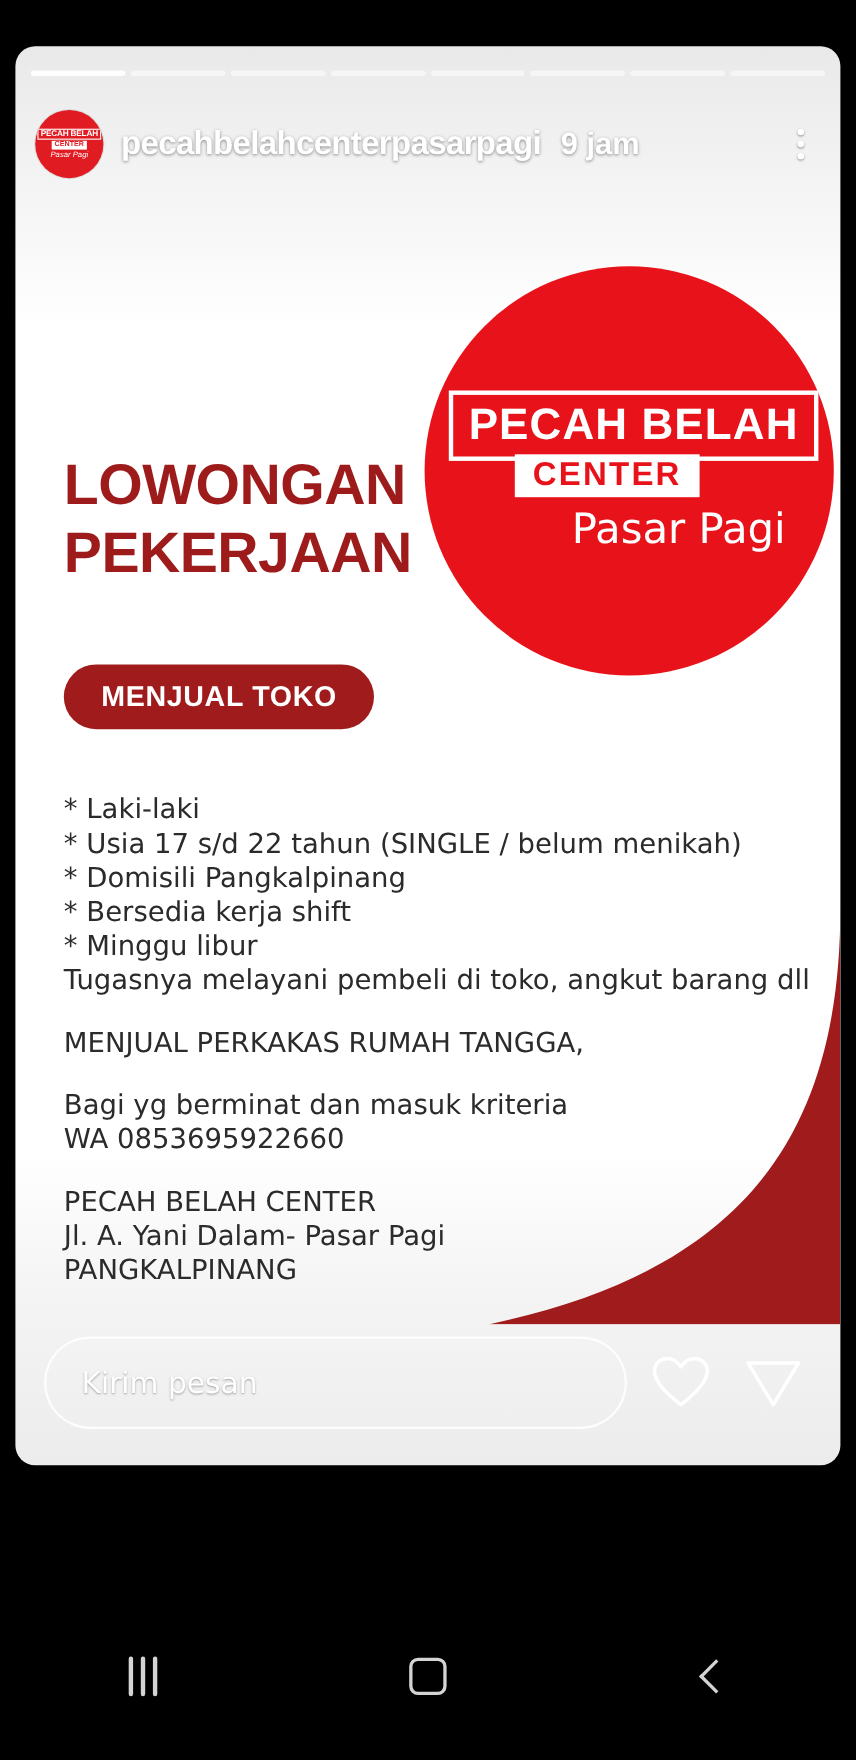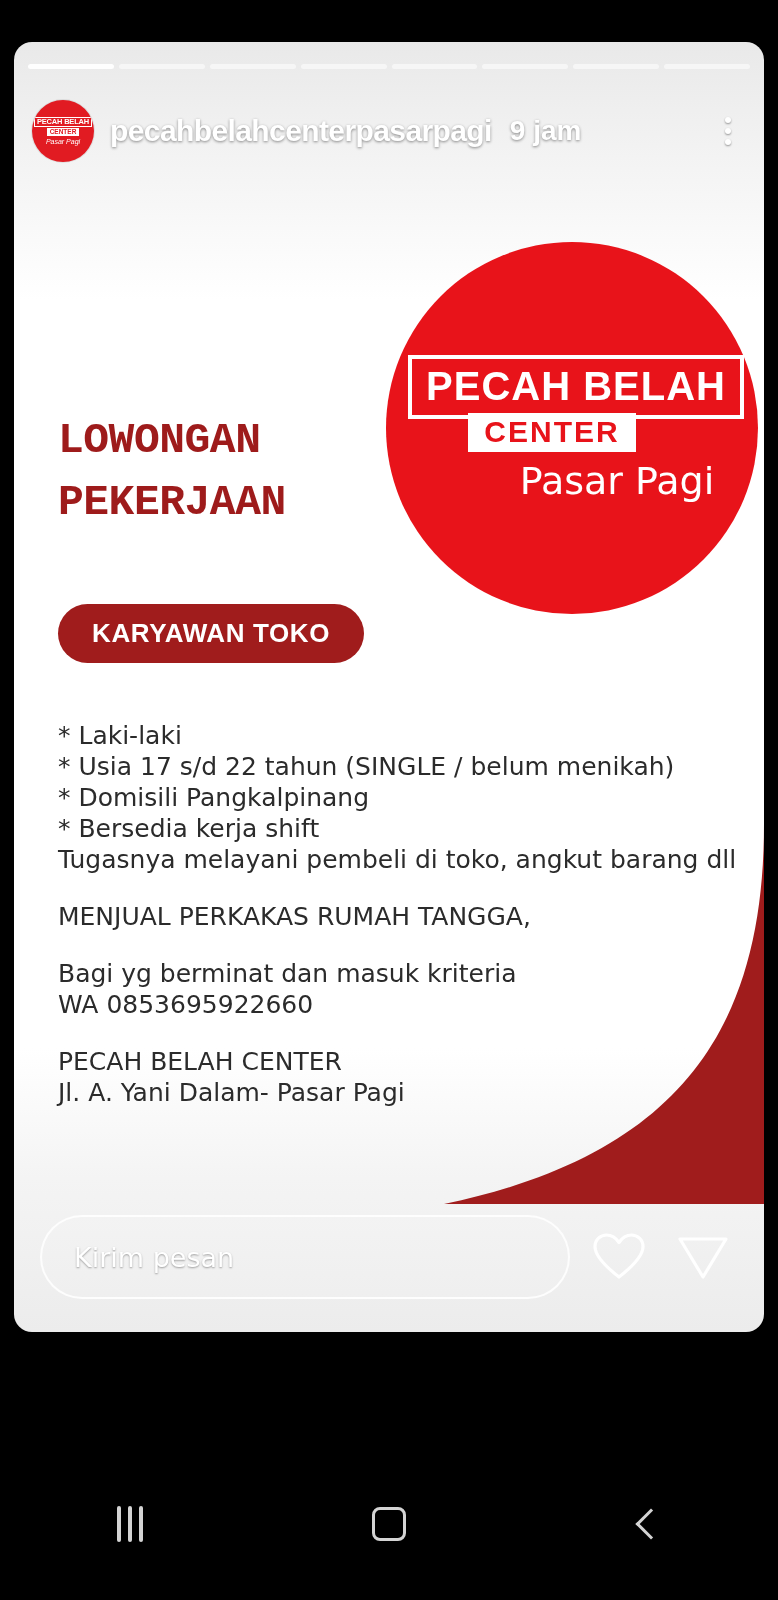--- a/index.html
+++ b/index.html
@@ -187,25 +187,25 @@
     font-family: "DejaVu Sans", sans-serif;
   }
   #headline {
     position: absolute;
     left: 44px;
     top: 368px;
     width: 330px;
   }
   .headline-line {
     color: #9e1b1b;
-    font-size: 43px;
+    font-size: 52px;
     line-height: 62px;
     font-weight: bold;
     letter-spacing: -0.5px;
-    font-family: Liberation Mono, monospace;
+    font-family: Liberation Sans, sans-serif;
   }
   #pill {
     position: absolute;
     left: 44px;
     top: 562px;
     background: #a01c1c;
     border-radius: 30px;
     padding: 14px 34px;
   }
   #pill-text {
@@ -367,37 +367,39 @@
         </div>
         <div id="logo-bot-text">Pasar Pagi</div>
       </div>
 
       <div id="headline">
         <div class="headline-line">LOWONGAN</div>
         <div class="headline-line">PEKERJAAN</div>
       </div>
 
       <div id="pill">
-        <div id="pill-text">KARYAWAN TOKO</div>
+        <div id="pill-text">MENJUAL TOKO</div>
       </div>
 
       <div id="body-text">
         <div class="b-line">* Laki-laki</div>
         <div class="b-line">* Usia 17 s/d 22 tahun (SINGLE / belum menikah)</div>
         <div class="b-line">* Domisili Pangkalpinang</div>
         <div class="b-line">* Bersedia kerja shift</div>
+        <div class="b-line">* Minggu libur</div>
         <div class="b-line">Tugasnya melayani pembeli di toko, angkut barang dll</div>
         <div class="b-gap"></div>
         <div class="b-line">MENJUAL PERKAKAS RUMAH TANGGA,</div>
         <div class="b-gap"></div>
         <div class="b-line">Bagi yg berminat dan masuk kriteria</div>
         <div class="b-line">WA 0853695922660</div>
         <div class="b-gap"></div>
         <div class="b-line">PECAH BELAH CENTER</div>
         <div class="b-line">Jl. A. Yani Dalam- Pasar Pagi</div>
+        <div class="b-line">PANGKALPINANG</div>
       </div>
 
     </div>
 
     <div id="reply-bar">
       <div id="reply-input">
         <span id="reply-placeholder">Kirim pesan</span>
       </div>
       <div id="like-btn">
         <svg width="52" height="48" viewBox="0 0 52 48" xmlns="http://www.w3.org/2000/svg">

